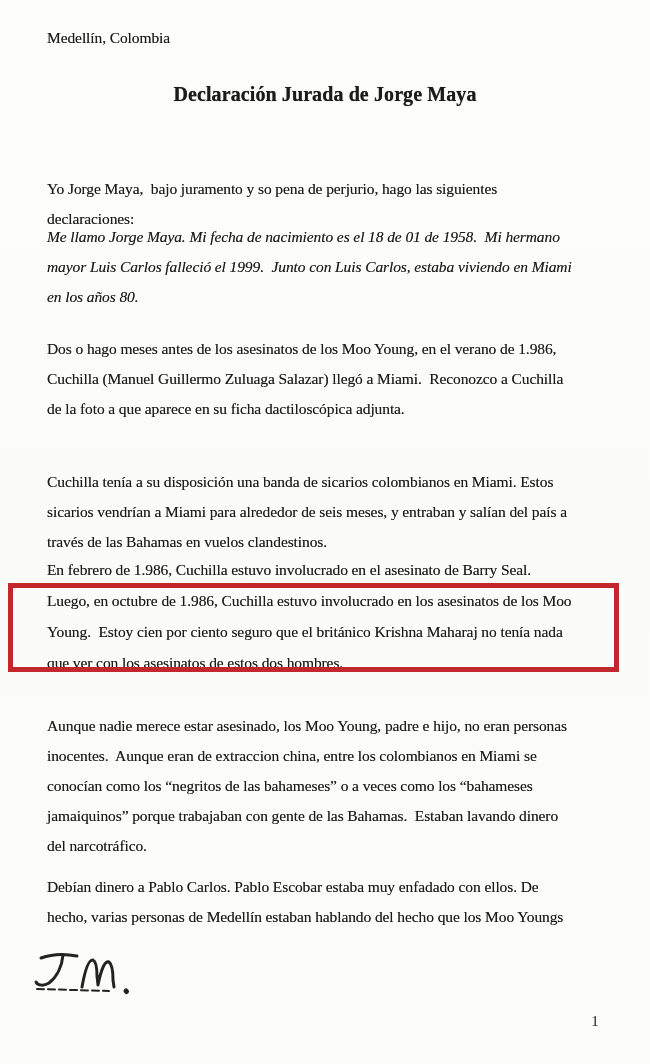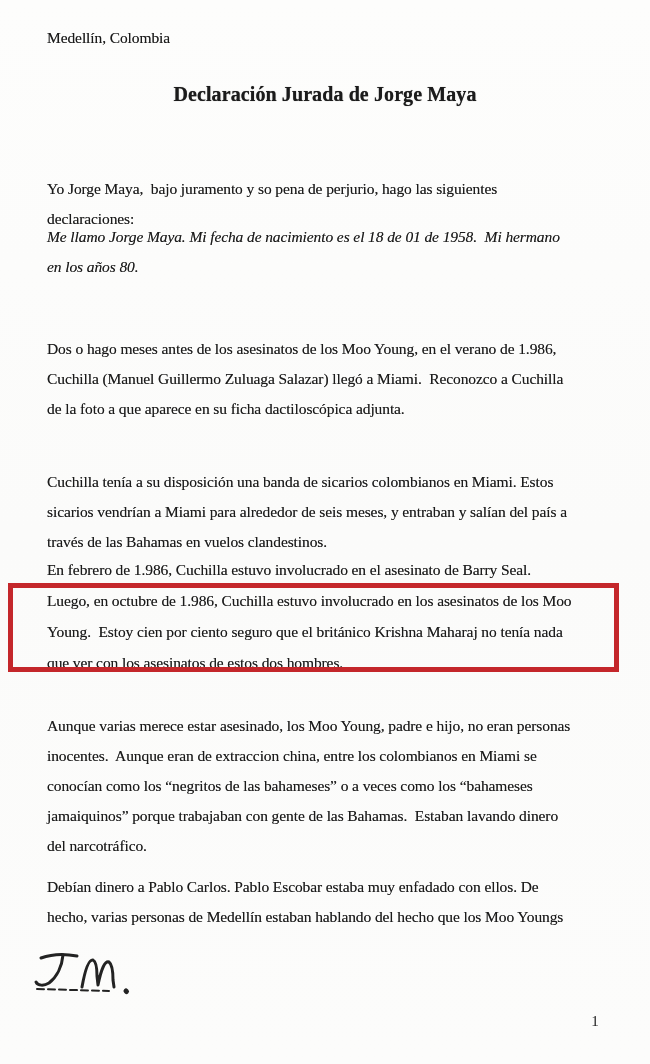--- a/index.html
+++ b/index.html
@@ -102,20 +102,21 @@
 
   <div class="doc-title">Declaración Jurada de Jorge Maya</div>
 
   <div class="para para-0">
     <div class="line">Yo Jorge Maya,  bajo juramento y so pena de perjurio, hago las siguientes</div>
     <div class="line">declaraciones:</div>
   </div>
 
   <div class="para para-1">
     <div class="line">Me llamo Jorge Maya. Mi fecha de nacimiento es el 18 de 01 de 1958.  Mi hermano</div>
+    <div class="line">mayor Luis Carlos falleció el 1999.  Junto con Luis Carlos, estaba viviendo en Miami</div>
     <div class="line">en los años 80.</div>
   </div>
 
   <div class="para para-2">
     <div class="line">Dos o hago meses antes de los asesinatos de los Moo Young, en el verano de 1.986,</div>
     <div class="line">Cuchilla (Manuel Guillermo Zuluaga Salazar) llegó a Miami.  Reconozco a Cuchilla</div>
     <div class="line">de la foto a que aparece en su ficha dactiloscópica adjunta.</div>
   </div>
 
   <div class="para para-3">
@@ -125,21 +126,21 @@
   </div>
 
   <div class="para para-4">
     <div class="line">En febrero de 1.986, Cuchilla estuvo involucrado en el asesinato de Barry Seal.</div>
     <div class="line">Luego, en octubre de 1.986, Cuchilla estuvo involucrado en los asesinatos de los Moo</div>
     <div class="line">Young.  Estoy cien por ciento seguro que el británico Krishna Maharaj no tenía nada</div>
     <div class="line">que ver con los asesinatos de estos dos hombres.</div>
   </div>
 
   <div class="para para-5">
-    <div class="line">Aunque varias merece estar asesinado, los Moo Young, padre e hijo, no eran personas</div>
+    <div class="line">Aunque nadie merece estar asesinado, los Moo Young, padre e hijo, no eran personas</div>
     <div class="line">inocentes.  Aunque eran de extraccion china, entre los colombianos en Miami se</div>
     <div class="line">conocían como los “negritos de las bahameses” o a veces como los “bahameses</div>
     <div class="line">jamaiquinos” porque trabajaban con gente de las Bahamas.  Estaban lavando dinero</div>
     <div class="line">del narcotráfico.</div>
   </div>
 
   <div class="para para-6">
     <div class="line">Debían dinero a Pablo Carlos. Pablo Escobar estaba muy enfadado con ellos. De</div>
     <div class="line">hecho, varias personas de Medellín estaban hablando del hecho que los Moo Youngs</div>
   </div>

